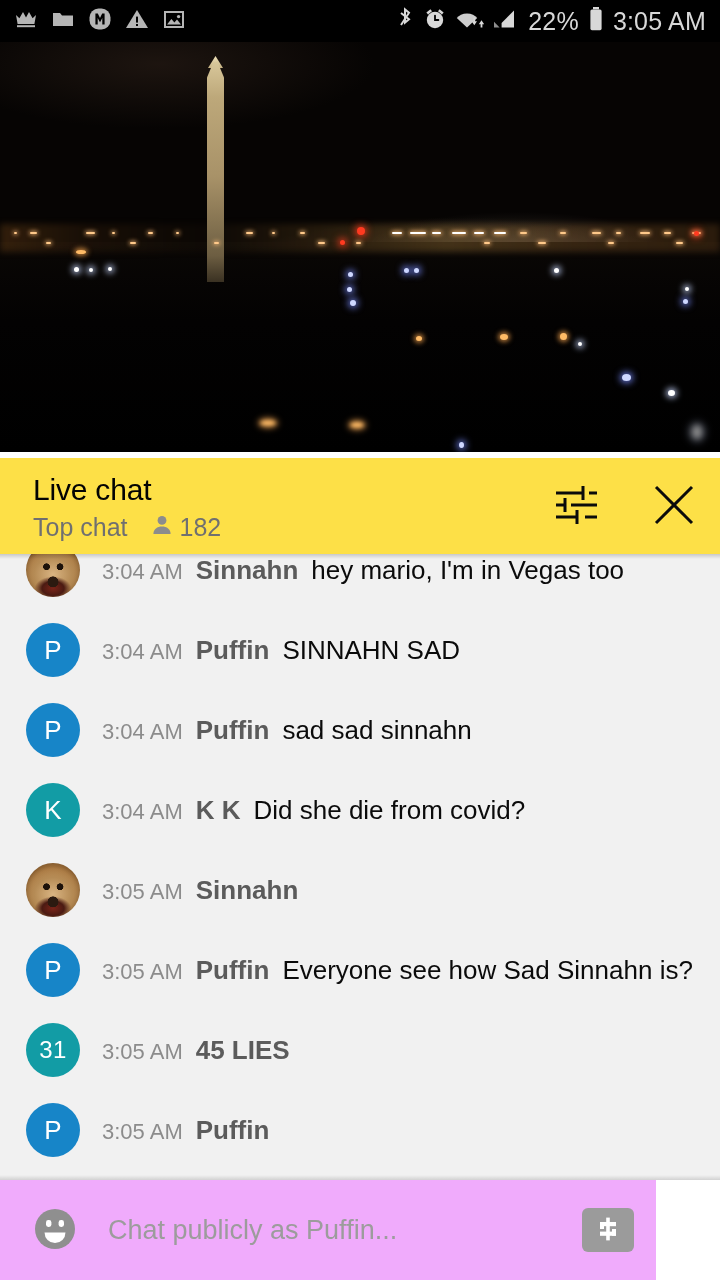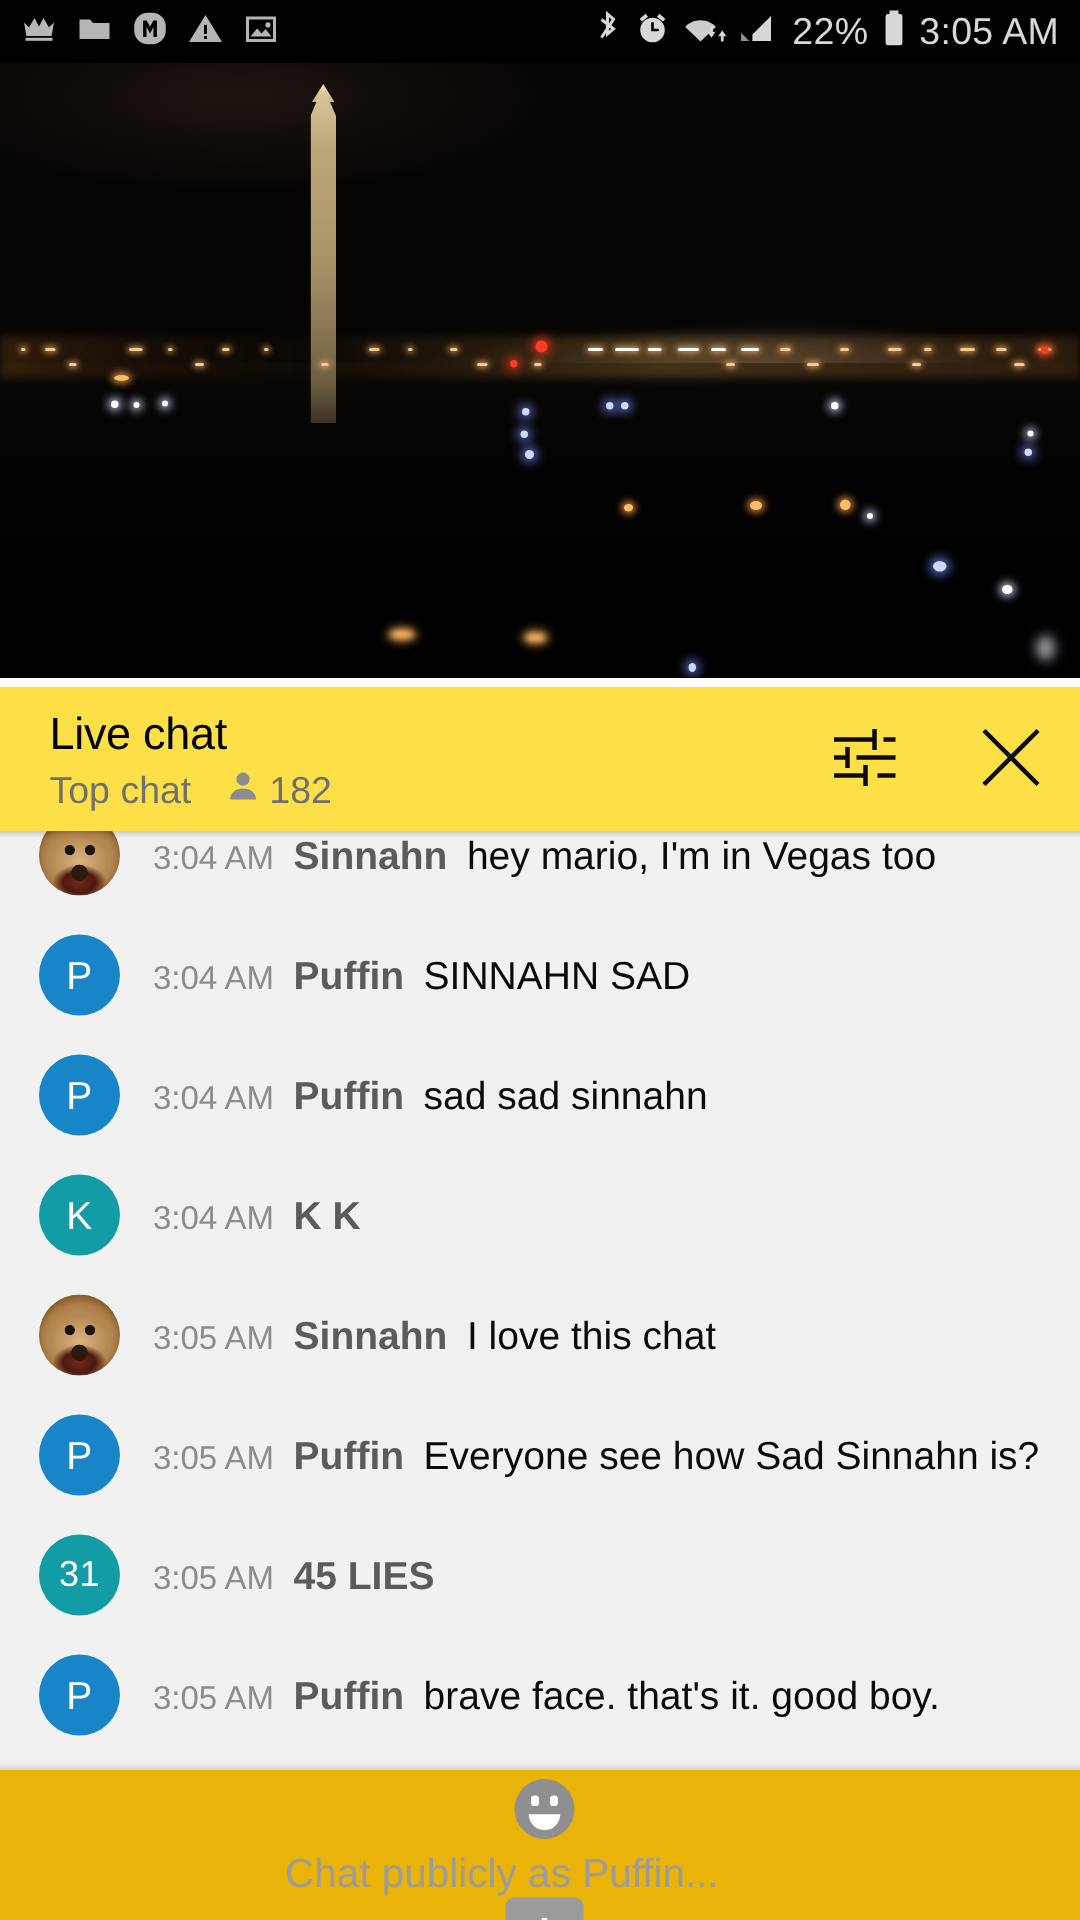--- a/index.html
+++ b/index.html
@@ -149,25 +149,24 @@
   .msg-text  { font-size:26px; color:#0b0b0b; margin-left:13px; }
   #chat-bottom-shadow {
     position:absolute; bottom:0; left:0; width:720px; height:5px;
     background:linear-gradient(0deg, rgba(0,0,0,0.13) 0%, rgba(0,0,0,0) 100%);
     z-index:3; pointer-events:none;
   }
 
   
   #chat-input-bar {
     position:absolute; top:1180px; left:0;
-    width:720px; height:100px;
-    background:#eab308;
+    width:656px; height:100px;
+    background:#f0abfc;
     display:flex; align-items:center;
     padding:0 22px 0 28px;
-    flex-direction:column;
   }
   #emoji-button {
     width:54px; height:54px; flex:0 0 54px;
     display:flex; align-items:center; justify-content:center;
     background:none; border:none; cursor:pointer;
   }
   #chat-input-field {
     flex:1; margin-left:26px; margin-right:18px;
     border:none; outline:none; background:transparent;
     font-family:"Liberation Sans", sans-serif;
@@ -400,28 +399,28 @@
           <span class="msg-time">3:04 AM</span>
           <span class="msg-author">Puffin</span>
           <span class="msg-text">sad sad sinnahn</span>
         </div>
       </div>
       <div class="chat-row">
         <div class="avatar" style="background: rgb(18, 156, 165);">K</div>
         <div class="msg-line">
           <span class="msg-time">3:04 AM</span>
           <span class="msg-author">K K</span>
+          <span class="msg-text">Did she die from covid?</span>
         </div>
       </div>
       <div class="chat-row">
         <div class="avatar photo"></div>
         <div class="msg-line">
           <span class="msg-time">3:05 AM</span>
           <span class="msg-author">Sinnahn</span>
-          <span class="msg-text">I love this chat</span>
         </div>
       </div>
       <div class="chat-row">
         <div class="avatar" style="background: rgb(23, 133, 200);">P</div>
         <div class="msg-line">
           <span class="msg-time">3:05 AM</span>
           <span class="msg-author">Puffin</span>
           <span class="msg-text">Everyone see how Sad Sinnahn is?</span>
         </div>
       </div>
@@ -430,21 +429,20 @@
         <div class="msg-line">
           <span class="msg-time">3:05 AM</span>
           <span class="msg-author">45 LIES</span>
         </div>
       </div>
       <div class="chat-row">
         <div class="avatar" style="background: rgb(23, 133, 200);">P</div>
         <div class="msg-line">
           <span class="msg-time">3:05 AM</span>
           <span class="msg-author">Puffin</span>
-          <span class="msg-text">brave face. that's it. good boy.</span>
         </div>
       </div>
     </div>
   <div id="chat-bottom-shadow"></div>
 </div>
 
 <div id="chat-input-bar">
   <button id="emoji-button">
     <span>
       <svg width="50" height="50" viewBox="0 0 50 50">

